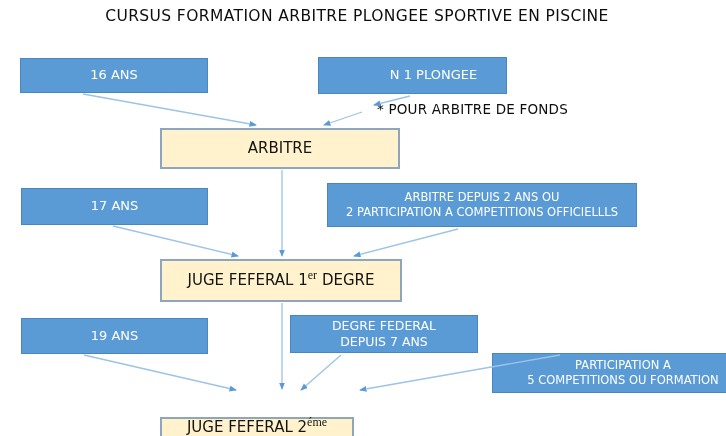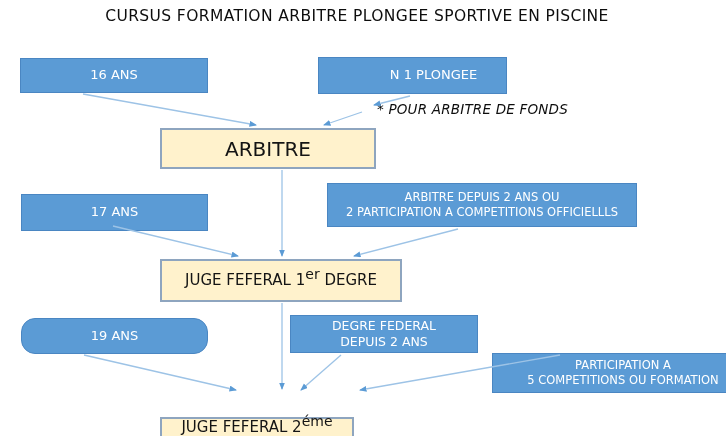--- a/index.html
+++ b/index.html
@@ -6,43 +6,43 @@
   #canvas{
     position:relative;width:726px;height:436px;background:#ffffff;
     font-family:"DejaVu Sans","Liberation Sans",sans-serif;overflow:hidden;
   }
   .title{
     position:absolute;top:7px;left:12px;width:690px;text-align:center;
     font-size:15.5px;letter-spacing:.4px;color:#0d0d0d;font-weight:500;
   }
   .footnote{
     position:absolute;left:377px;top:101px;font-size:13.5px;color:#0d0d0d;
-    letter-spacing:.2px;font-weight:500;white-space:nowrap;font-style:italic;
+    letter-spacing:.2px;font-weight:500;white-space:nowrap;
   }
   .box{
     position:absolute;display:flex;flex-direction:column;align-items:center;
     justify-content:center;text-align:center;box-sizing:border-box;line-height:1.3;
   }
   .blue{
     background:#5B9BD5;border:1px solid #4A86C2;color:#ffffff;
   }
   .cream{
     background:#FFF2CC;border:2px solid #8EA5BF;color:#141414;
   }
   .b16{left:20px;top:58px;width:188px;height:35px;font-size:13px;}
   .bn1{left:318px;top:57px;width:189px;height:37px;font-size:13px;padding-left:42px;}
-  .barb{left:160px;top:128px;width:216px;height:41px;font-size:20px;}
-  .b17{left:21px;top:188px;width:187px;height:37px;font-size:13px;margin-top:6px;}
+  .barb{left:160px;top:128px;width:240px;height:41px;font-size:15px;}
+  .b17{left:21px;top:188px;width:187px;height:37px;font-size:13px;}
   .bad{left:327px;top:183px;width:310px;height:44px;font-size:11.5px;}
   .bj1{left:160px;top:259px;width:242px;height:43px;font-size:15px;}
-  .b19{left:21px;top:318px;width:187px;height:36px;font-size:13px;border-radius:14px;}
+  .b19{left:21px;top:318px;width:187px;height:36px;font-size:13px;}
   .bjd{left:290px;top:315px;width:188px;height:38px;font-size:12.5px;}
   .bpa{left:492px;top:313px;width:262px;height:40px;font-size:11.5px;margin-top:40px;}
   .bj2{left:160px;top:393px;width:194px;height:40px;font-size:15px;margin-top:24px;}
-  .box sup{font-size:14px;vertical-align:super;line-height:0;}
+  .box sup{font-size:12px;vertical-align:super;line-height:0;font-family:Liberation Serif, serif;}
   svg.arrows{position:absolute;left:0;top:0;width:726px;height:436px;pointer-events:none;}
 </style>
 </head>
 <body>
 
 <div id="canvas">
 
   <div class="title">CURSUS FORMATION ARBITRE PLONGEE SPORTIVE EN PISCINE</div>
 
   <div class="box blue b16">
@@ -71,21 +71,21 @@
   <div class="box cream bj1">
     <span><span>JUGE FEFERAL 1</span><sup>er</sup><span> DEGRE</span></span>
   </div>
 
   <div class="box blue b19">
     <span>19 ANS</span>
   </div>
 
   <div class="box blue bjd">
     <div>DEGRE FEDERAL</div>
-    <div>DEPUIS 2 ANS</div>
+    <div>DEPUIS 7 ANS</div>
   </div>
 
   <div class="box blue bpa">
     <div>PARTICIPATION A</div>
     <div>5 COMPETITIONS OU FORMATION</div>
   </div>
 
   <div class="box cream bj2">
     <span><span>JUGE FEFERAL 2</span><sup>éme</sup><span> DEGRE</span></span>
   </div>

